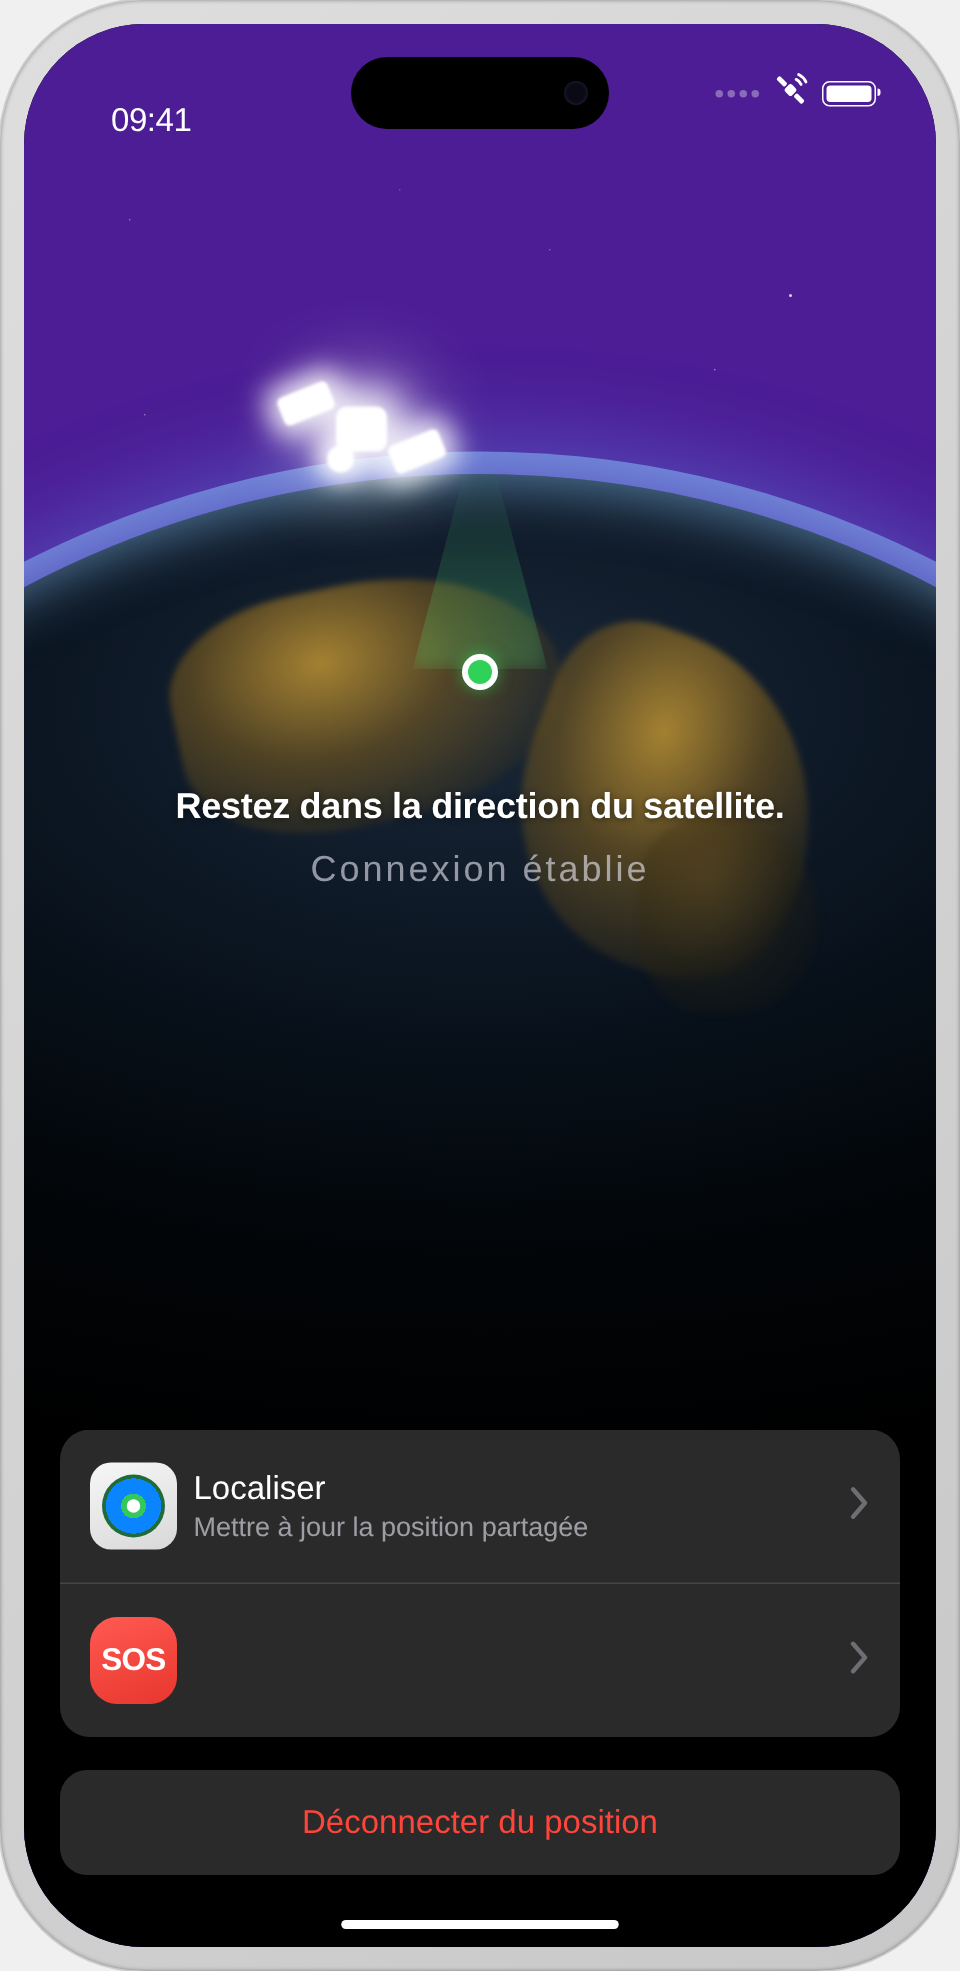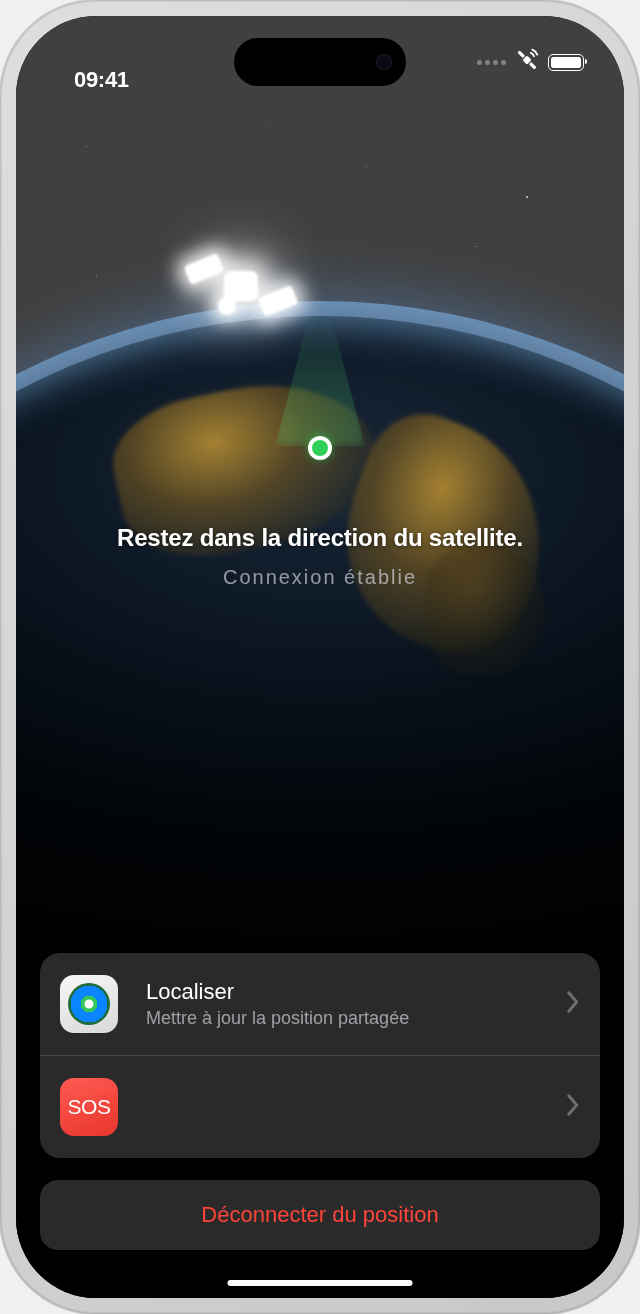--- a/index.html
+++ b/index.html
@@ -85,21 +85,21 @@
       height: 40px;
       display: flex;
       justify-content: space-between;
       align-items: center;
       padding: 0 40px;
       z-index: 50;
       color: #fff;
     }
     .status-time {
       font-size: 22px;
-      font-weight: 700;
+      font-weight: 400;
       letter-spacing: -0.3px;
       padding-left: 18px;
       margin-top: 36px;
     }
     .status-right {
       display: flex;
       align-items: center;
       gap: 8px;
     }
     .signal-dots {
@@ -137,21 +137,21 @@
     }
     .battery-fill {
       width: 100%;
       height: 100%;
       background: #fff;
       border-radius: 2.5px;
     }
     .content {
       position: absolute;
       inset: 0;
-      background: #404040;
+      background: #4c1d95;
     }
     .earth-scene {
       position: absolute;
       inset: 0;
       overflow: hidden;
     }
     .stars {
       position: absolute;
       inset: 0;
     }
@@ -276,21 +276,21 @@
     }
     .instruction-title {
       color: #fff;
       font-size: 24px;
       font-weight: 600;
       letter-spacing: -0.2px;
       text-shadow: 0 1px 4px rgba(0,0,0,0.5);
     }
     .instruction-sub {
       color: rgba(235,235,245,0.6);
-      font-size: 20px;
+      font-size: 24px;
       font-weight: 400;
       margin-top: 14px;
       letter-spacing: 2px;
     }
     .bottom-sheet {
       position: absolute;
       bottom: 30px;
       left: 24px;
       right: 24px;
       z-index: 20;
@@ -299,21 +299,21 @@
       background: rgba(58,58,60,0.72);
       backdrop-filter: blur(20px);
       border-radius: 20px;
       overflow: hidden;
       margin-bottom: 22px;
     }
     .action-row {
       display: flex;
       align-items: center;
       padding: 22px 20px;
-      gap: 28px;
+      gap: 11px;
       cursor: pointer;
     }
     .action-row + .action-row {
       border-top: 0.5px solid rgba(120,120,128,0.35);
     }
     .app-icon {
       width: 58px;
       height: 58px;
       border-radius: 14px;
       flex-shrink: 0;
@@ -338,22 +338,23 @@
       top: 50%; left: 50%;
       transform: translate(-50%, -50%);
       width: 9px; height: 9px;
       background: #fff;
       border-radius: 50%;
     }
     .sos-icon {
       background: linear-gradient(160deg, #ff5a52, #e8362d);
       color: #fff;
       font-size: 21px;
-      font-weight: 400;
+      font-weight: 700;
       letter-spacing: -0.5px;
+      border-radius: 18px;
     }
     .action-text {
       flex: 1;
       min-width: 0;
     }
     .action-title {
       color: #fff;
       font-size: 22px;
       font-weight: 400;
       margin-bottom: 3px;

